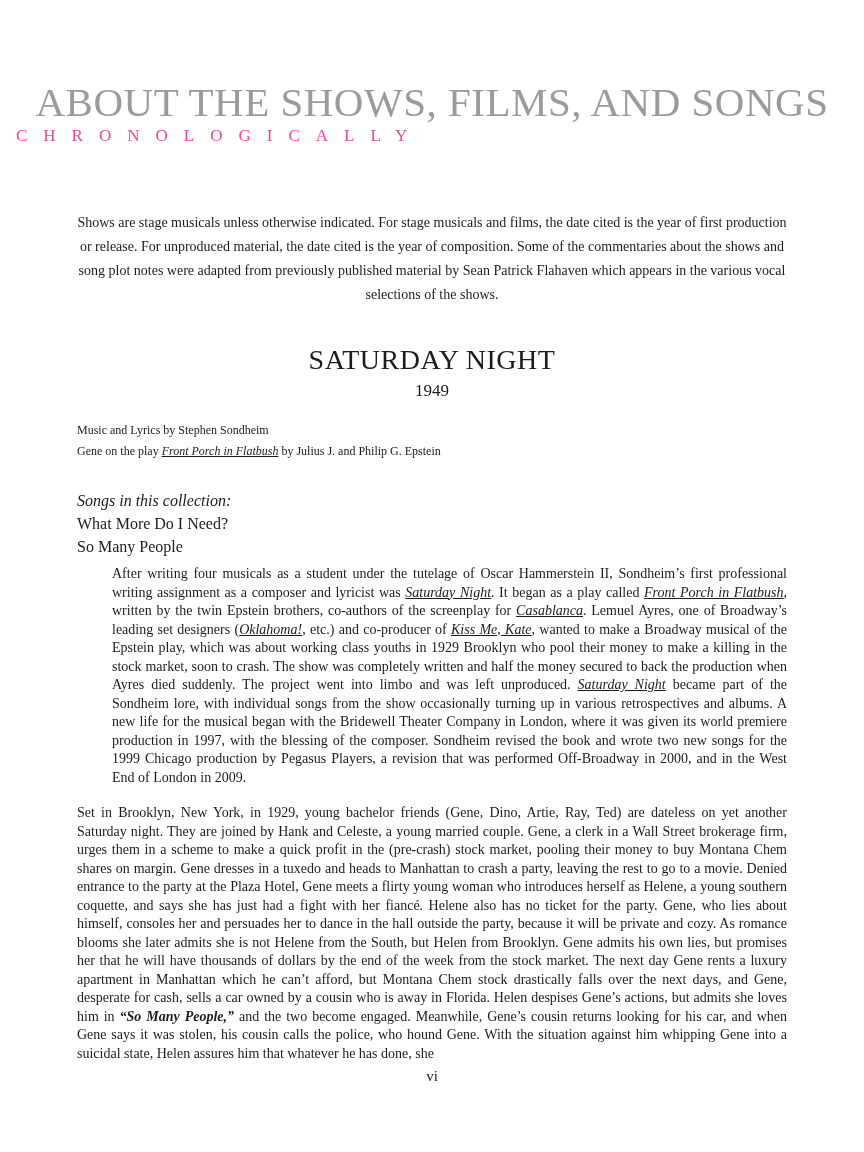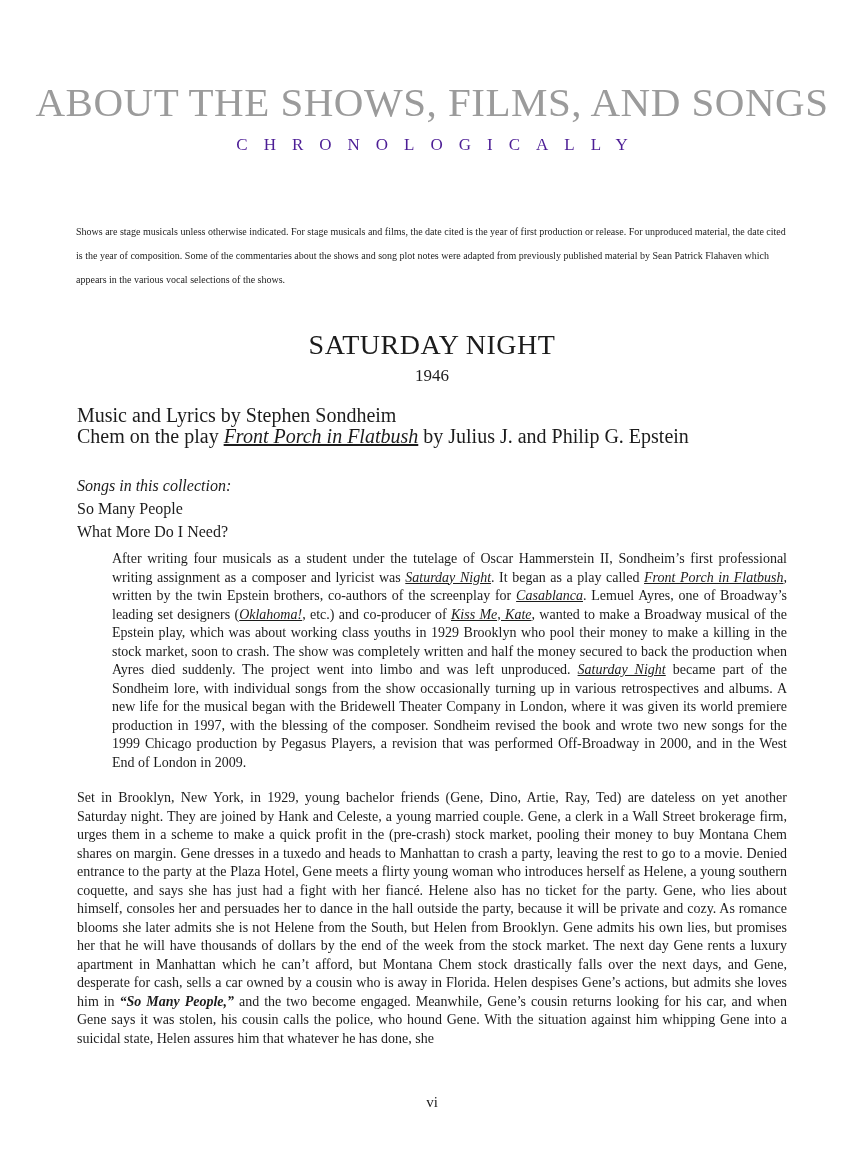--- a/index.html
+++ b/index.html
@@ -21,33 +21,31 @@
     margin: 0;
     padding-top: 80px;
     text-align: center;
     font-size: 41px;
     line-height: 45px;
     font-weight: normal;
     letter-spacing: 0.5px;
     color: #9b9b9b;
   }
   .sub-title {
-    margin-top: 9px;
-    text-align: center;
     font-size: 17px;
     line-height: 22px;
     letter-spacing: 16px;
     padding-left: 16px;
-    color: #4c1d95;
+    color: #ec4899;
   }
   .intro {
     width: 712px;
     margin: 64px auto 0 auto;
-    text-align: left;
-    font-size: 10px;
+    text-align: center;
+    font-size: 14px;
     line-height: 24px;
   }
   .show-title {
     margin: 36px 0 0 0;
     text-align: center;
     font-size: 28px;
     line-height: 34px;
     font-weight: normal;
     letter-spacing: 0.5px;
   }
@@ -55,21 +53,21 @@
     margin-top: 3px;
     text-align: center;
     font-size: 17px;
     line-height: 21px;
   }
   .content {
     padding: 0 77px;
   }
   .credits {
     margin-top: 19px;
-    font-size: 20px;
+    font-size: 12px;
     line-height: 20.5px;
   }
   .songs {
     margin-top: 11px;
     font-size: 16px;
     line-height: 23px;
   }
   .songs-header {
     font-style: italic;
     margin-top: 28px;
@@ -84,54 +82,54 @@
     margin-top: 7px;
     margin-left: 35px;
   }
   .body-para.second {
     margin-top: 17px;
   }
   .footer {
     position: absolute;
     left: 0;
     right: 0;
-    top: 1094px;
+    top: 1068px;
     text-align: center;
     font-size: 15px;
   }
   .it { font-style: italic; text-decoration: underline; }
   .bd { font-weight: bold; font-style: italic; }
 </style>
 </head>
 <body>
 
 <div class="page">
 
   <header>
     <h1 class="main-title">ABOUT THE SHOWS, FILMS, AND SONGS</h1>
     <div class="sub-title">CHRONOLOGICALLY</div>
   </header>
 
   <p class="intro">Shows are stage musicals unless otherwise indicated. For stage musicals and films, the date cited is the year of first production or release. For unproduced material, the date cited is the year of composition. Some of the commentaries about the shows and song plot notes were adapted from previously published material by Sean Patrick Flahaven which appears in the various vocal selections of the shows.</p>
 
   <section>
     <h2 class="show-title">SATURDAY NIGHT</h2>
-    <div class="show-year">1946</div>
+    <div class="show-year">1949</div>
 
     <div class="content">
 
       <div class="credits">
         <div class="credit-line"><span>Music and Lyrics by Stephen Sondheim</span></div>
-        <div class="credit-line"><span>Chem on the play </span><span class="it">Front Porch in Flatbush</span><span> by Julius J. and Philip G. Epstein</span></div>
+        <div class="credit-line"><span>Gene on the play </span><span class="it">Front Porch in Flatbush</span><span> by Julius J. and Philip G. Epstein</span></div>
       </div>
 
       <div class="songs">
         <div class="songs-header">Songs in this collection:</div>
+        <div class="song-title">What More Do I Need?</div>
         <div class="song-title">So Many People</div>
-        <div class="song-title">What More Do I Need?</div>
       </div>
 
       <p class="body-para first"><span>After writing four musicals as a student under the tutelage of Oscar Hammerstein II, Sondheim’s first professional writing assignment as a composer and lyricist was </span><span class="it">Saturday Night</span><span>. It began as a play called </span><span class="it">Front Porch in Flatbush</span><span>, written by the twin Epstein brothers, co-authors of the screenplay for </span><span class="it">Casablanca</span><span>. Lemuel Ayres, one of Broadway’s leading set designers (</span><span class="it">Oklahoma!</span><span>, etc.) and co-producer of </span><span class="it">Kiss Me, Kate</span><span>, wanted to make a Broadway musical of the Epstein play, which was about working class youths in 1929 Brooklyn who pool their money to make a killing in the stock market, soon to crash. The show was completely written and half the money secured to back the production when Ayres died suddenly. The project went into limbo and was left unproduced. </span><span class="it">Saturday Night</span><span> became part of the Sondheim lore, with individual songs from the show occasionally turning up in various retrospectives and albums. A new life for the musical began with the Bridewell Theater Company in London, where it was given its world premiere production in 1997, with the blessing of the composer. Sondheim revised the book and wrote two new songs for the 1999 Chicago production by Pegasus Players, a revision that was performed Off-Broadway in 2000, and in the West End of London in 2009.</span></p>
 
       <p class="body-para second"><span>Set in Brooklyn, New York, in 1929, young bachelor friends (Gene, Dino, Artie, Ray, Ted) are dateless on yet another Saturday night. They are joined by Hank and Celeste, a young married couple. Gene, a clerk in a Wall Street brokerage firm, urges them in a scheme to make a quick profit in the (pre-crash) stock market, pooling their money to buy Montana Chem shares on margin. Gene dresses in a tuxedo and heads to Manhattan to crash a party, leaving the rest to go to a movie. Denied entrance to the party at the Plaza Hotel, Gene meets a flirty young woman who introduces herself as Helene, a young southern coquette, and says she has just had a fight with her fiancé. Helene also has no ticket for the party. Gene, who lies about himself, consoles her and persuades her to dance in the hall outside the party, because it will be private and cozy. As romance blooms she later admits she is not Helene from the South, but Helen from Brooklyn. Gene admits his own lies, but promises her that he will have thousands of dollars by the end of the week from the stock market. The next day Gene rents a luxury apartment in Manhattan which he can’t afford, but Montana Chem stock drastically falls over the next days, and Gene, desperate for cash, sells a car owned by a cousin who is away in Florida. Helen despises Gene’s actions, but admits she loves him in </span><span class="bd">“So Many People,”</span><span> and the two become engaged. Meanwhile, Gene’s cousin returns looking for his car, and when Gene says it was stolen, his cousin calls the police, who hound Gene. With the situation against him whipping Gene into a suicidal state, Helen assures him that whatever he has done, she</span></p>
 
     </div>
   </section>
 
   <footer class="footer">

